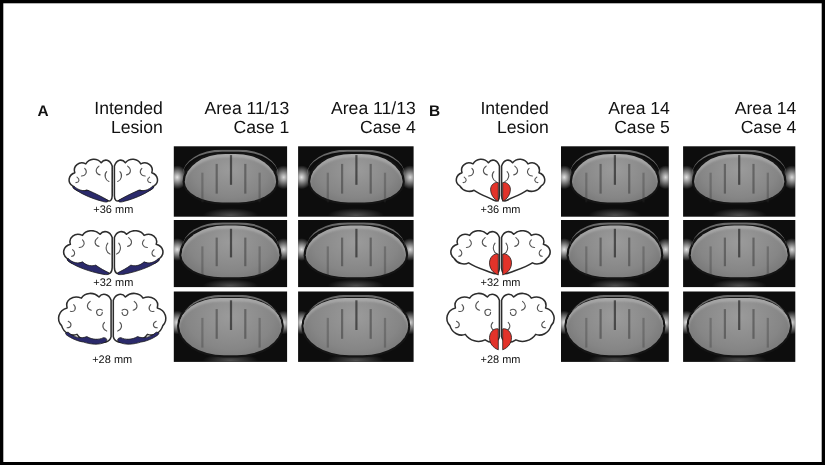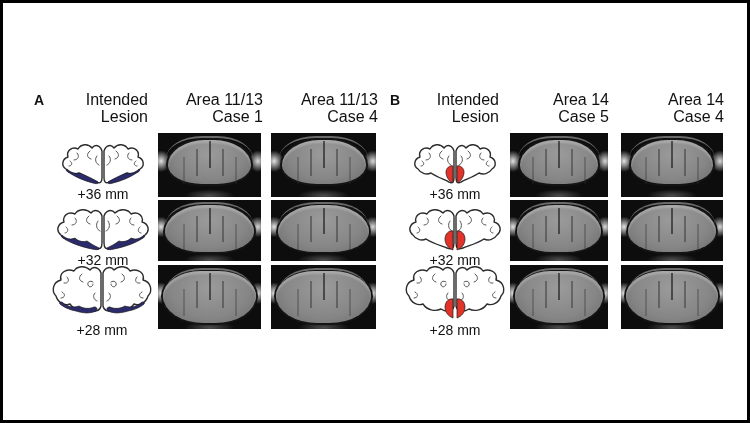--- a/index.html
+++ b/index.html
@@ -12,21 +12,21 @@
   .panel-label{position:absolute;font-size:14px;font-weight:bold;color:#111;top:89px;}
   .pl-a{left:31px;} .pl-b{left:387px;}
   .hdr{position:absolute;top:88px;text-align:right;font-size:16px;line-height:17px;color:#111;}
   .hdr span{display:block;}
   .a-h0{left:53px;width:92px;} .a-h1{left:152px;width:108px;} .a-h2{left:265px;width:110px;}
   .b-h0{left:408px;width:88px;} .b-h1{left:504px;width:102px;} .b-h2{left:615px;width:106px;}
   
   .slice{position:absolute;margin:0;display:flex;flex-direction:column;align-items:center;}
   .a-s0{left:55px;top:140px;} .a-s1{left:51px;top:206px;} .a-s2{left:46px;top:262px;}
   .b-s0{left:407px;top:140px;} .b-s1{left:403px;top:206px;} .b-s2{left:399px;top:262px;}
-  .slice figcaption{font-size:14px;color:#111;margin-top:1px;white-space:nowrap;}
+  .slice figcaption{font-size:10px;color:#111;margin-top:1px;white-space:nowrap;}
   .o{fill:#fff;stroke:#2d2d2d;stroke-width:1.4;stroke-linejoin:round;stroke-linecap:round;}
   .d{fill:none;stroke:#555;stroke-width:1;stroke-linecap:round;}
   .les{stroke:#1b1b1b;stroke-width:.7;stroke-linejoin:round;}
   
   .mri{position:absolute;overflow:hidden;
     background:
       radial-gradient(ellipse 14% 26% at 3% 44%, rgba(238,238,238,.95), rgba(238,238,238,0) 65%),
       radial-gradient(ellipse 14% 26% at 97% 44%, rgba(238,238,238,.9), rgba(238,238,238,0) 65%),
       radial-gradient(ellipse 34% 14% at 50% 98%, #4d4d4d, rgba(77,77,77,0) 72%),
       #0d0d0d;}

